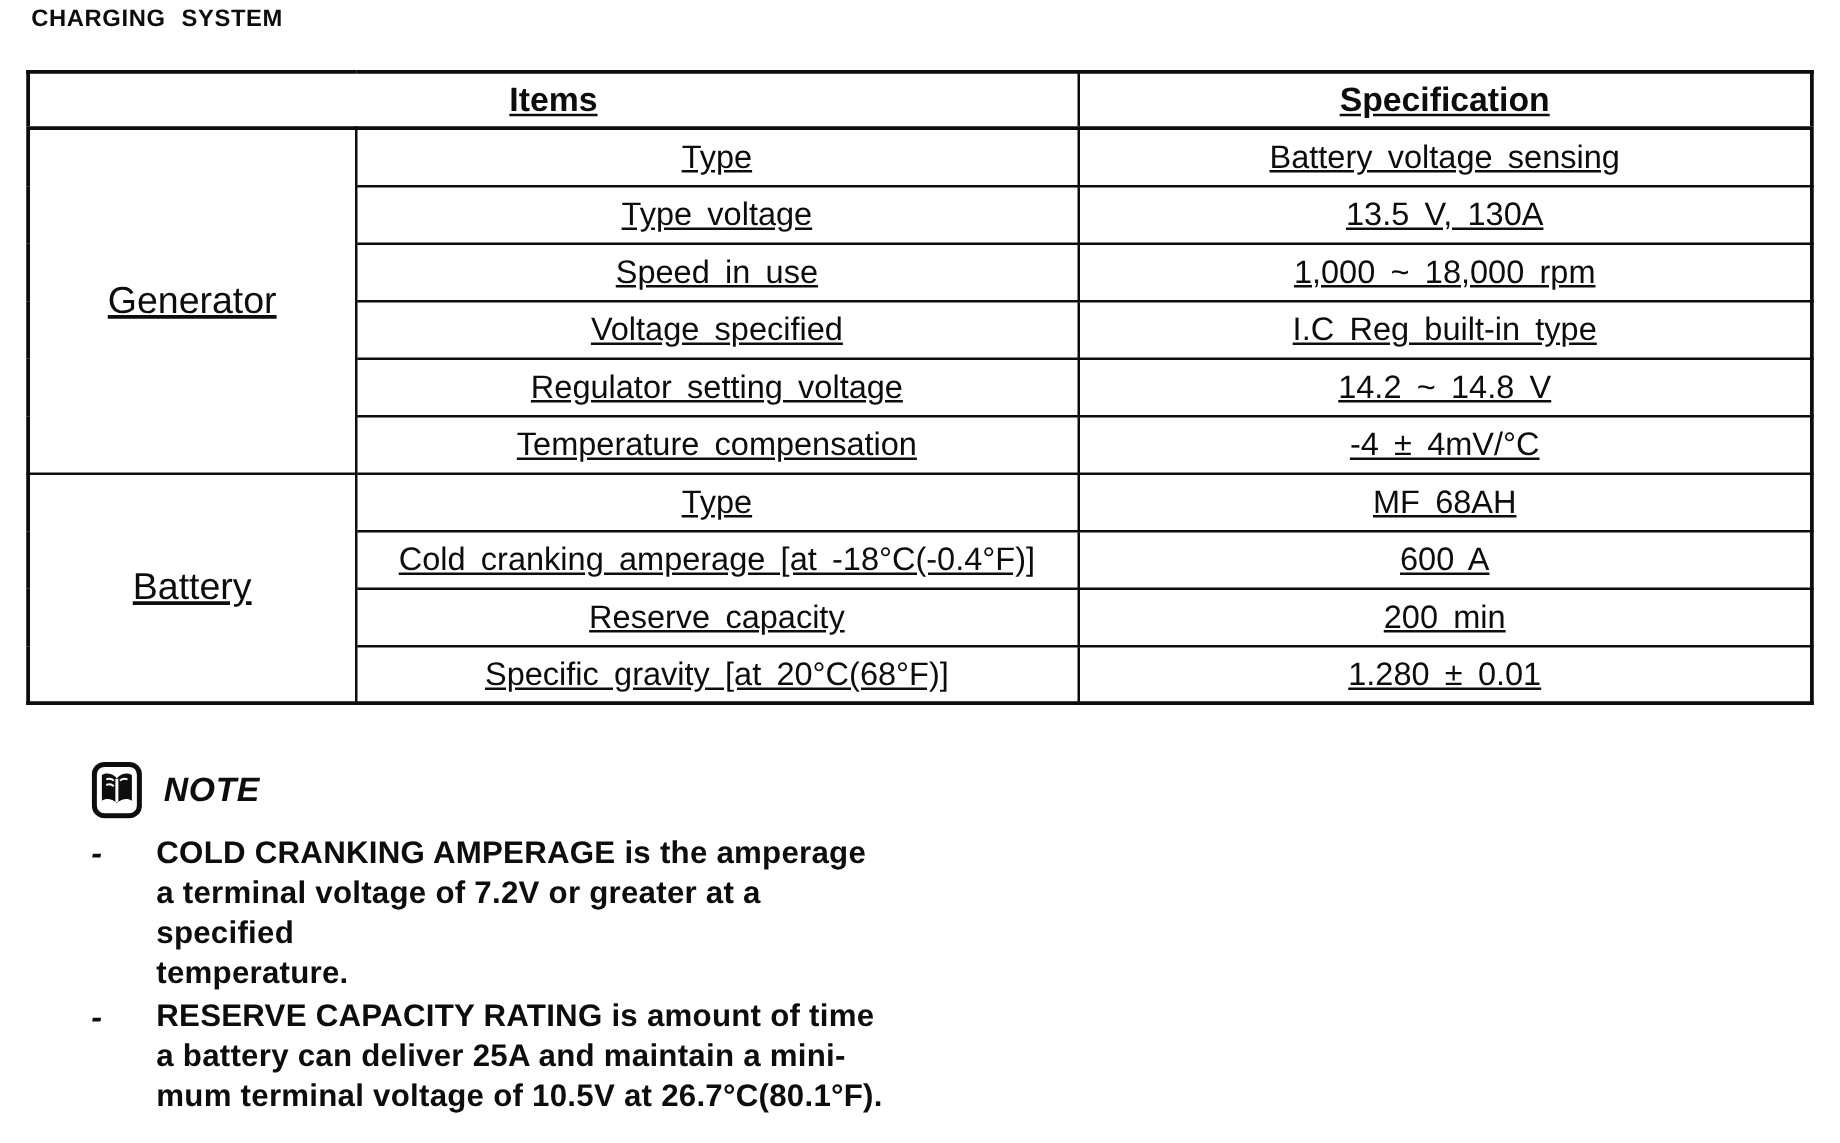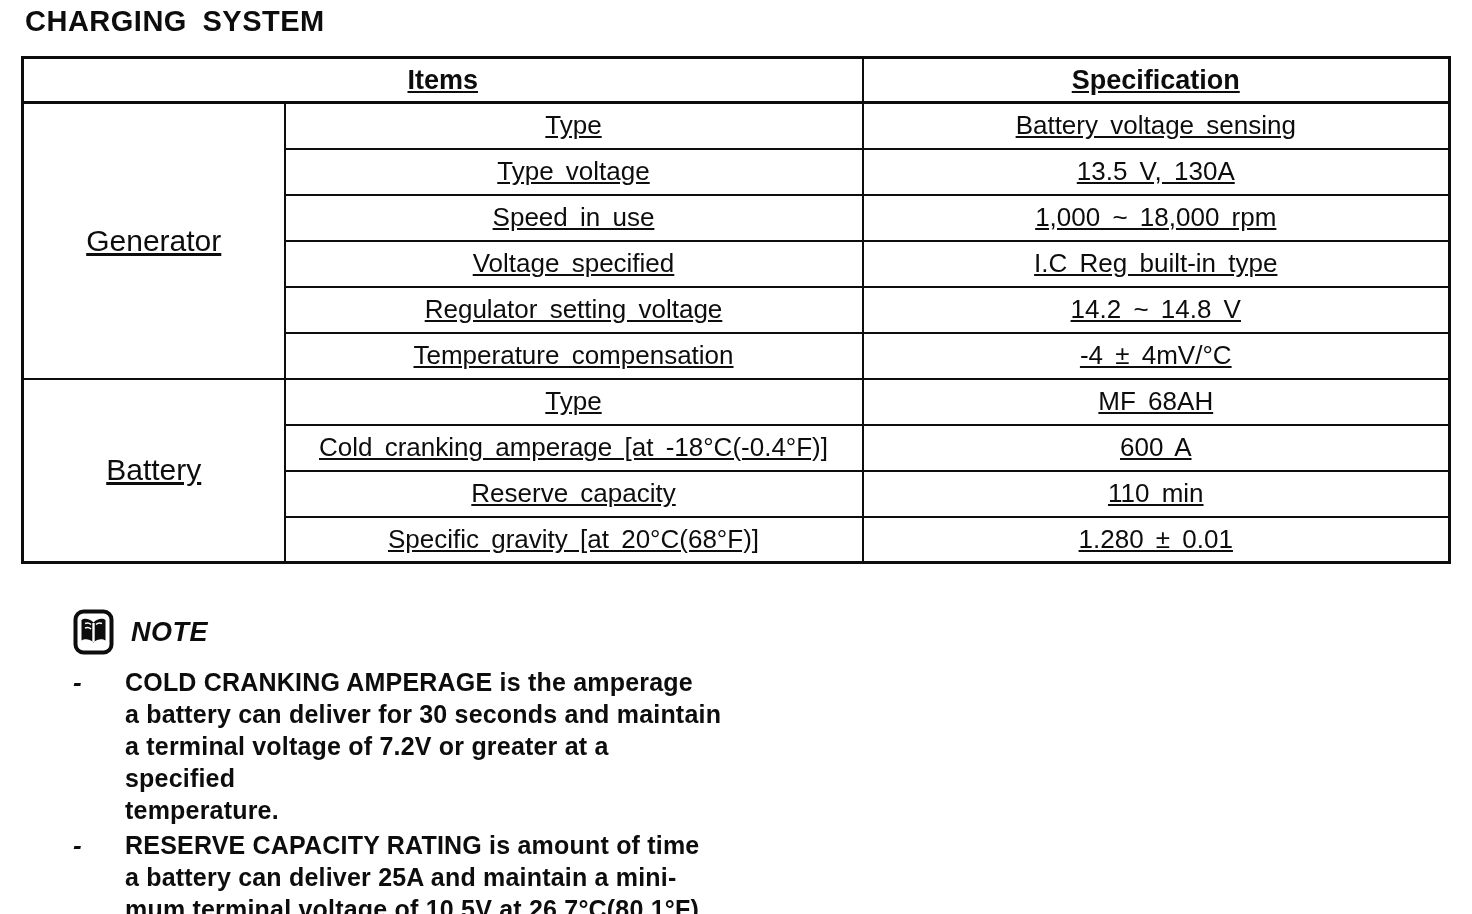--- a/index.html
+++ b/index.html
@@ -6,21 +6,21 @@
     --ink:#0d0d0d;
     --paper:#ffffff;
   }
   *{margin:0;padding:0;box-sizing:border-box;}
   html,body{width:1472px;height:914px;background:var(--paper);
     font-family:"Liberation Sans","DejaVu Sans",sans-serif;color:var(--ink);}
   body{position:relative;overflow:hidden;}
 
   .page-title{
     position:absolute;left:25px;top:5px;
-    font-size:29px;font-weight:bold;letter-spacing:.5px;word-spacing:7px;
+    font-size:19px;font-weight:bold;letter-spacing:.5px;word-spacing:7px;
   }
 
   table.spec-table{
     position:absolute;left:21px;top:56px;width:1427px;
     border-collapse:collapse;table-layout:fixed;
     border:3px solid var(--ink);
   }
   .spec-table th,.spec-table td{
     border:2px solid var(--ink);
     text-align:center;vertical-align:middle;
@@ -98,21 +98,21 @@
       <td class="group-cell" rowspan="4">Battery</td>
       <td>Type</td>
       <td>MF 68AH</td>
     </tr>
     <tr>
       <td>Cold cranking amperage [at -18°C(-0.4°F)]</td>
       <td>600 A</td>
     </tr>
     <tr>
       <td>Reserve capacity</td>
-      <td>110 min</td>
+      <td>200 min</td>
     </tr>
     <tr>
       <td>Specific gravity [at 20°C(68°F)]</td>
       <td>1.280 ± 0.01</td>
     </tr>
   </tbody>
 </table>
 
 <div class="note-block">
   <div class="note-header">
@@ -122,21 +122,20 @@
       <path d="M20.5 14 L20.5 33" stroke="#ffffff" stroke-width="2.4"></path>
       <path d="M12 14.5 C14.5 13.5 16.5 14 18 15.5 M12 19 C14.5 18 16.5 18.5 18 20 M23 15.5 C24.5 14 26.5 13.5 29 14.5" stroke="#ffffff" stroke-width="1.6" fill="none"></path>
     </svg>
     <span class="note-label">NOTE</span>
   </div>
   <div class="note-list">
     <div class="note-item">
       <div class="note-dash">-</div>
       <div class="note-lines">
         <div class="note-line">COLD CRANKING AMPERAGE is the amperage</div>
-        <div class="note-line">a battery can deliver for 30 seconds and maintain</div>
         <div class="note-line">a terminal voltage of 7.2V or greater at a specified</div>
         <div class="note-line">temperature.</div>
       </div>
     </div>
     <div class="note-item">
       <div class="note-dash">-</div>
       <div class="note-lines">
         <div class="note-line">RESERVE CAPACITY RATING is amount of time</div>
         <div class="note-line">a battery can deliver 25A and maintain a mini-</div>
         <div class="note-line">mum terminal voltage of 10.5V at 26.7°C(80.1°F).</div>

